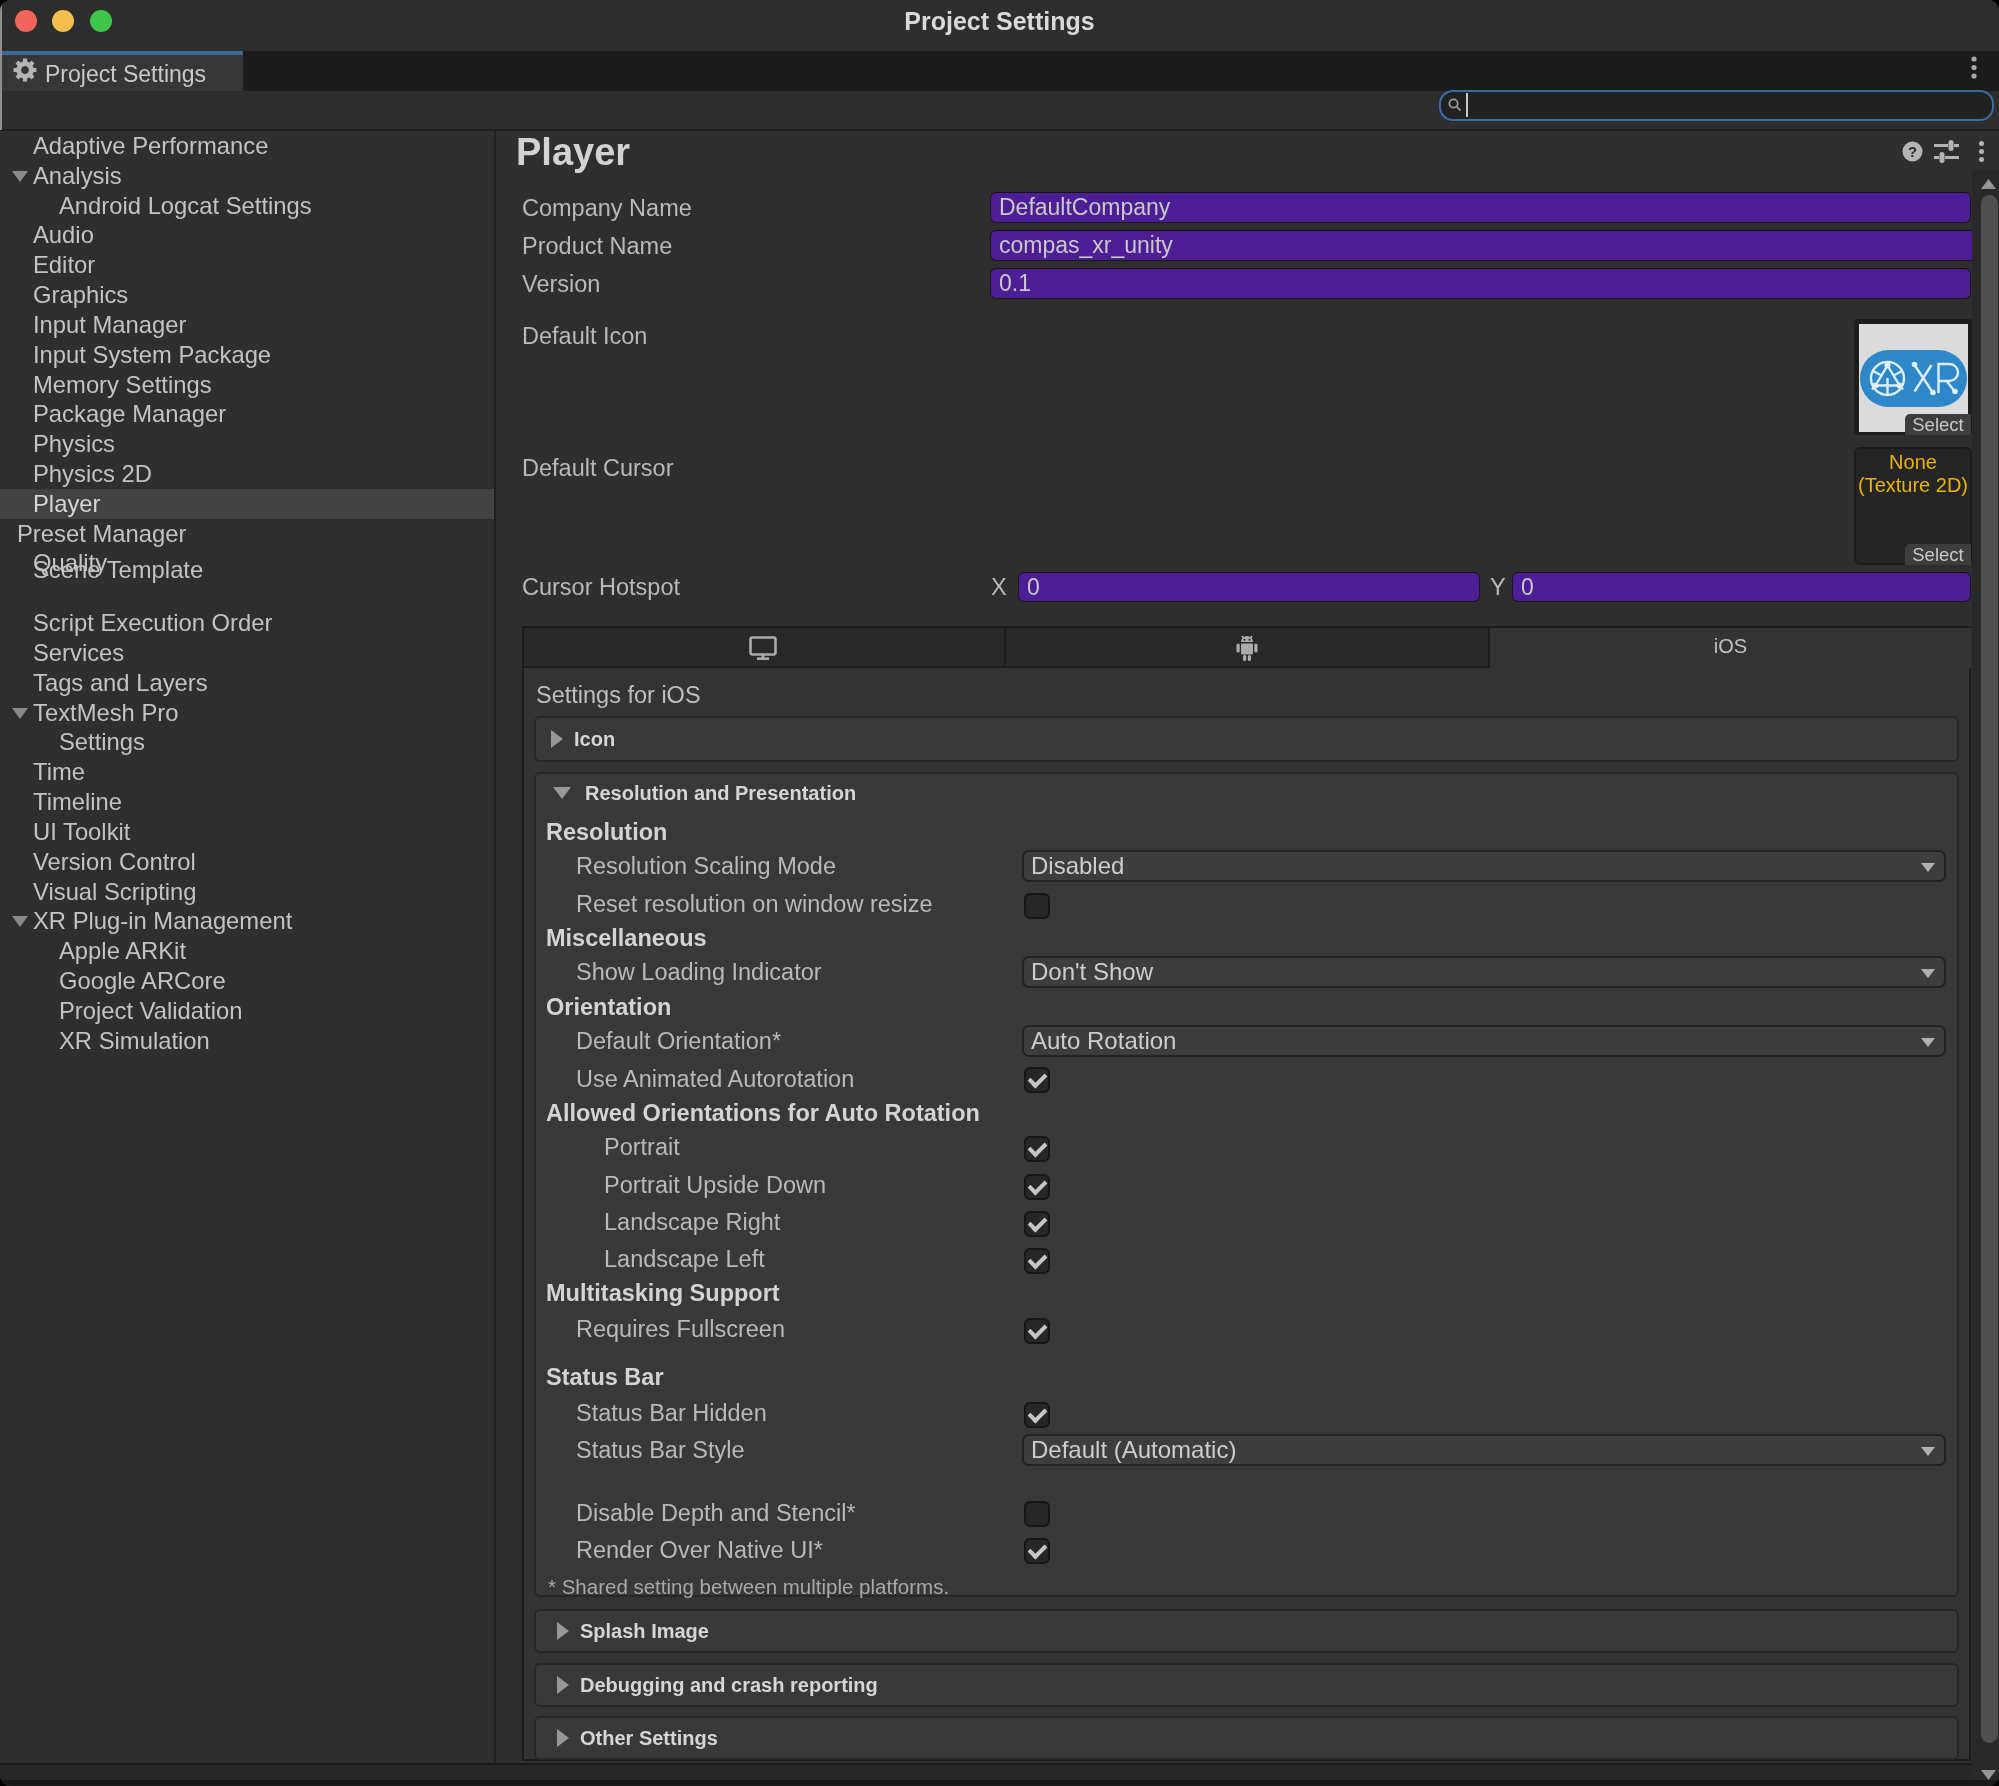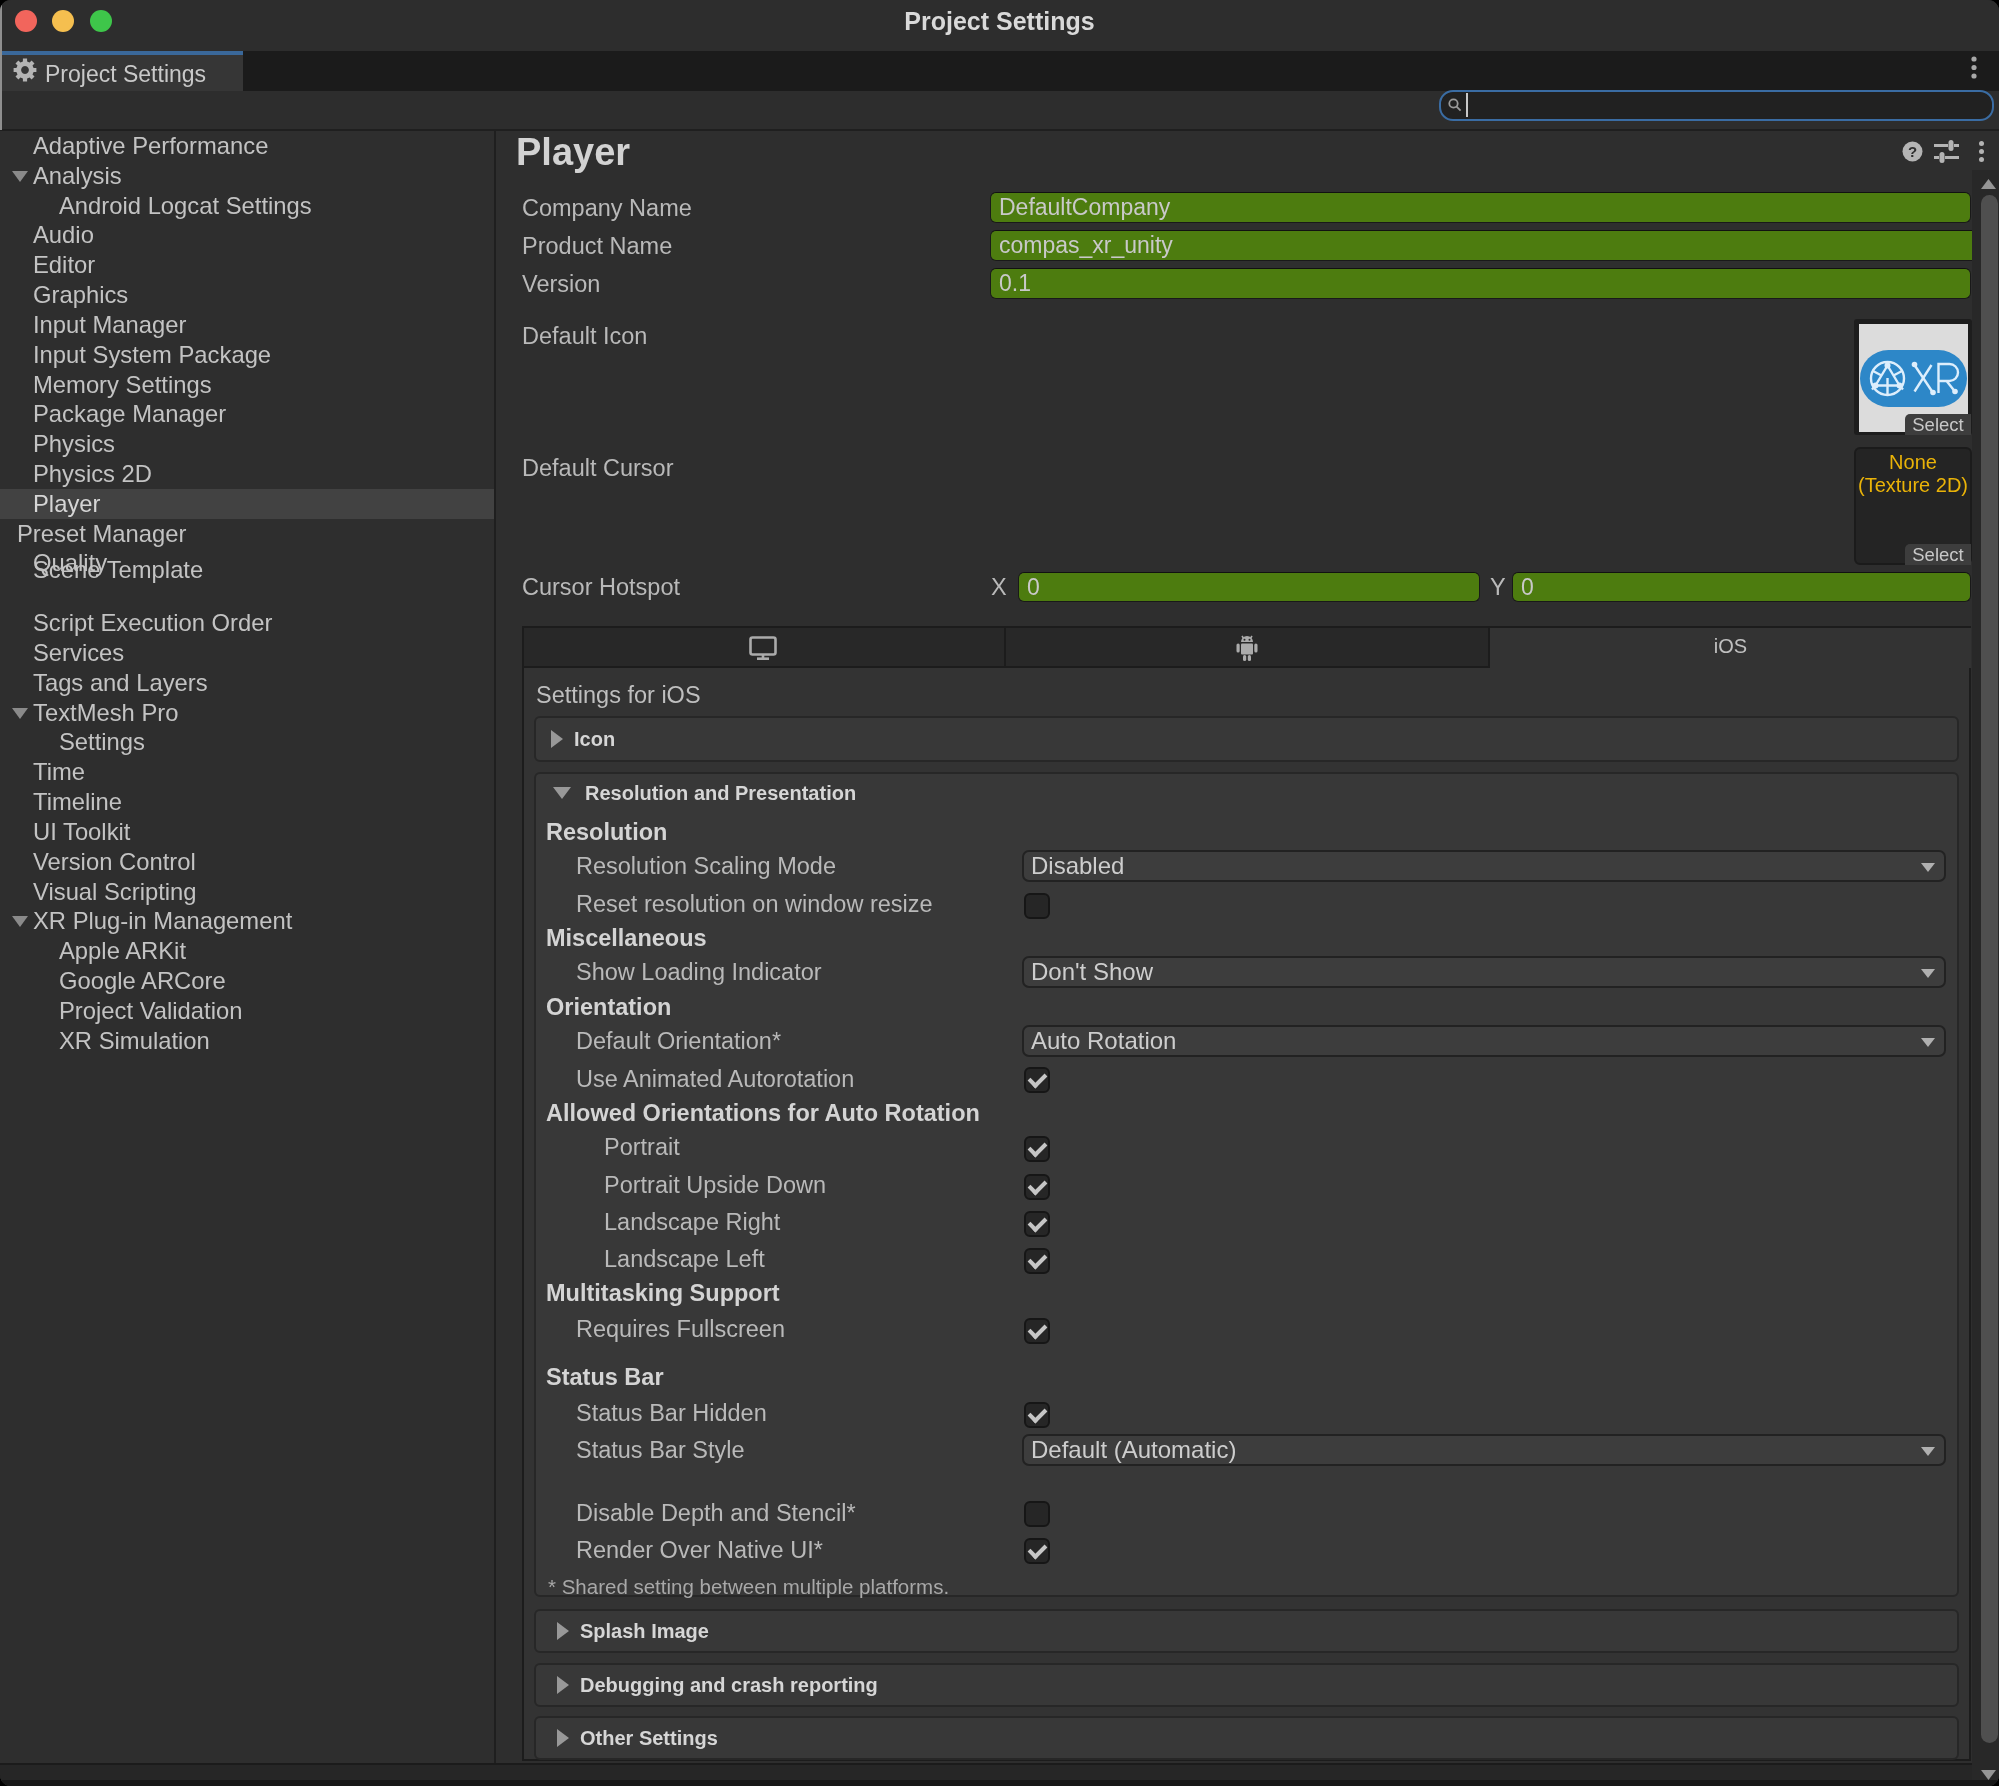--- a/index.html
+++ b/index.html
@@ -3,21 +3,21 @@
 <meta charset="utf-8">
 <style>
 *{margin:0;padding:0;box-sizing:border-box}
 html,body{background:#000}
 body{font-family:"Liberation Sans",sans-serif;-webkit-font-smoothing:antialiased}
 #w{position:relative;width:1999px;height:1786px;background:#2e2e2e;border-radius:11px;overflow:hidden}
 .a{position:absolute}
 .lbl{position:absolute;color:#b9b9b9;font-size:23.5px;line-height:30px;white-space:nowrap}
 .bold{font-weight:bold;color:#d4d4d4}
 .si{position:absolute;left:33px;height:30px;line-height:30px;font-size:23.8px;color:#c3c3c3;white-space:nowrap}
-.fld{position:absolute;background:#4d7c0f;border:1px solid #191919;border-top-color:#111;border-radius:6px;color:#c9c9c9;font-size:23px;line-height:29px;padding-left:8px;white-space:nowrap}
+.fld{position:absolute;background:#4c1d95;border:1px solid #191919;border-top-color:#111;border-radius:6px;color:#c9c9c9;font-size:23px;line-height:29px;padding-left:8px;white-space:nowrap}
 .dd{position:absolute;left:1022px;width:924px;height:32px;background:#3d3d3d;border:2px solid #222;border-radius:7px;color:#cdcdcd;font-size:24px;line-height:28px;padding-left:7px;white-space:nowrap}
 .dd:after{content:"";position:absolute;right:9px;top:11px;width:0;height:0;border-left:7.5px solid transparent;border-right:7.5px solid transparent;border-top:9.5px solid #b0b0b0}
 .cb{position:absolute;left:1024px;width:26px;height:26px;background:#262626;border:2px solid #161616;border-radius:6px}
 .fbox{position:absolute;left:534px;width:1425px;background:#383838;border:2px solid #272727;border-radius:6px}
 .fhead{position:absolute;font-size:20px;font-weight:bold;color:#d6d6d6;line-height:30px;white-space:nowrap}
 .tri-r{position:absolute;width:0;height:0;border-top:9px solid transparent;border-bottom:9px solid transparent;border-left:12px solid #989898}
 .tri-d{position:absolute;width:0;height:0;border-left:9px solid transparent;border-right:9px solid transparent;border-top:12px solid #989898}
 .ck:after{content:"";position:absolute;left:3px;top:4px;width:13px;height:7px;border-left:4px solid #c6c6c6;border-bottom:4px solid #c6c6c6;transform:rotate(-45deg)}
 </style>
 </head>

